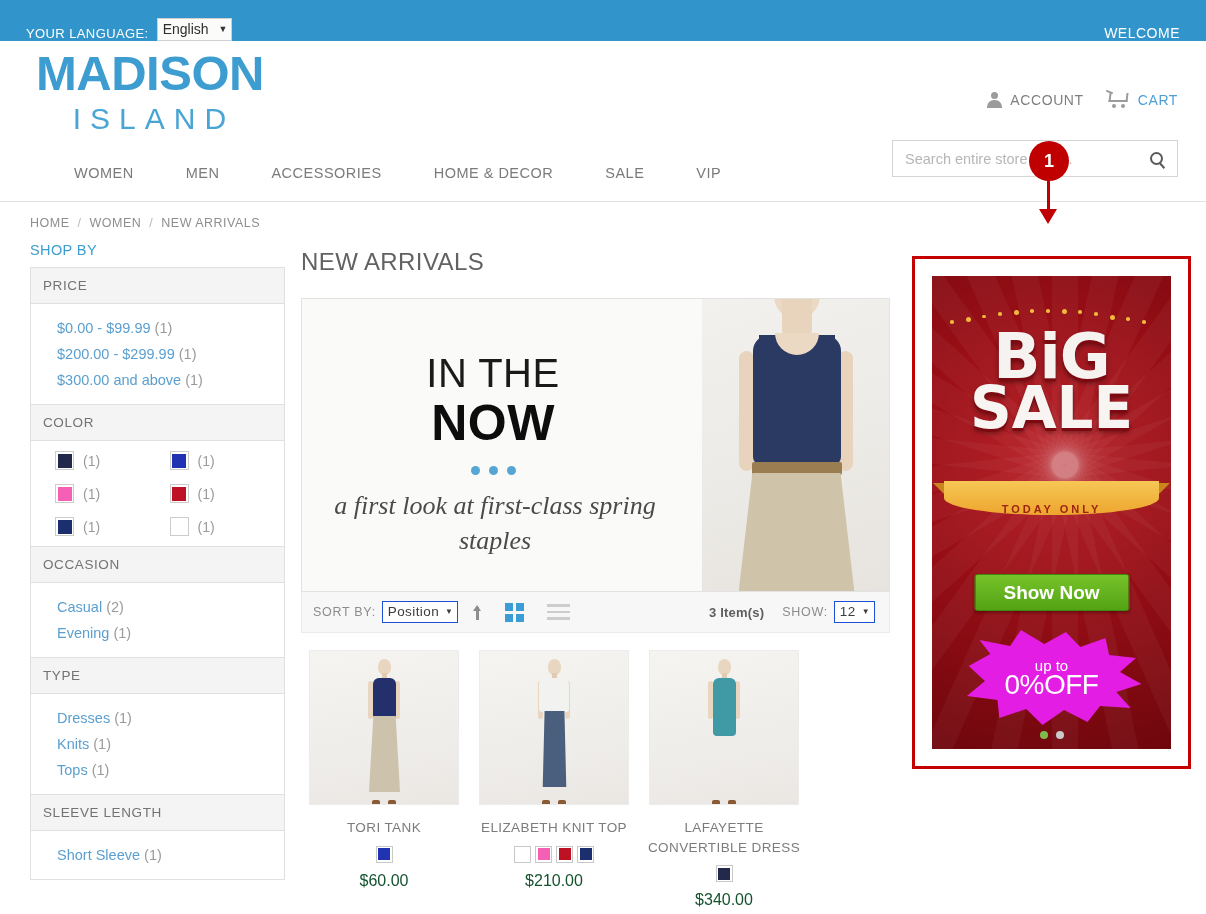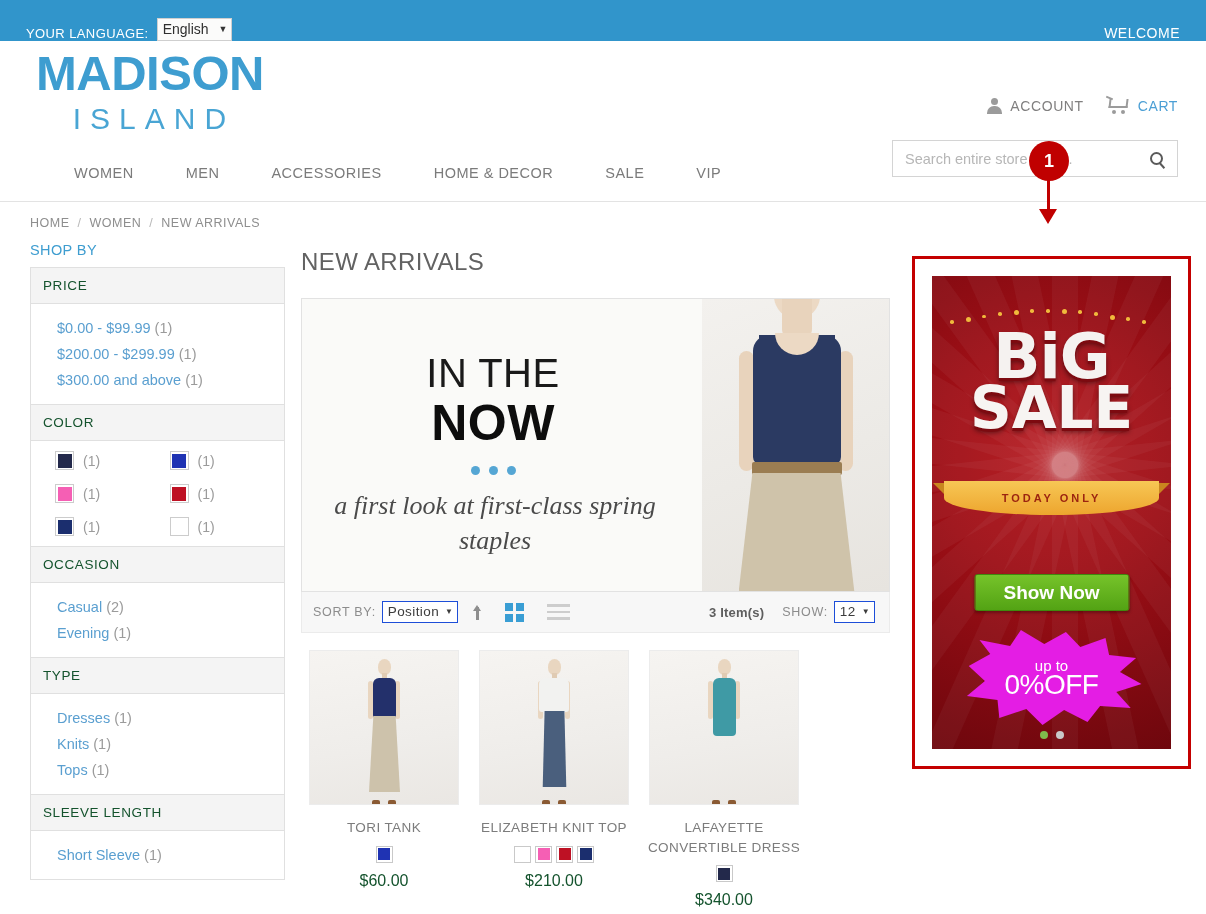--- a/index.html
+++ b/index.html
@@ -64,21 +64,21 @@
   .logo-sub {
     font-size: 30px;
     color: #49a5d4;
     letter-spacing: 9px;
     text-align: center;
     margin-top: 6px;
     padding-left: 8px;
   }
   .header-links {
     position: absolute;
-    right: 28px; top: 56px;
+    right: 28px; top: 50px;
     display: flex;
     align-items: center;
     gap: 22px;
   }
   .hlink {
     display: flex;
     align-items: center;
     gap: 8px;
     font-size: 14px;
     letter-spacing: .6px;
@@ -211,21 +211,21 @@
   }
   .filter-block {
     border: 1px solid #e0e0e0;
     border-bottom: none;
   }
   .filter-block:last-child { border-bottom: 1px solid #e0e0e0; }
   .filter-head {
     background: #f4f4f4;
     border-bottom: 1px solid #e0e0e0;
     font-size: 13.5px;
-    color: #14532d;
+    color: #737373;
     letter-spacing: .6px;
     padding: 10px 0 10px 12px;
   }
   .filter-body { padding: 11px 0 11px 0; }
   .filter-item {
     font-size: 14.5px;
     padding: 5px 0 5px 26px;
     cursor: pointer;
     white-space: nowrap;
   }
@@ -549,21 +549,21 @@
     text-shadow: 0 3px 0 #7d0a10, 0 4px 5px rgba(0,0,0,.45);
     font-family: "DejaVu Sans", sans-serif;
     margin-top: -4px;
   }
   .ribbon {
     position: absolute;
     left: 12px; right: 12px; top: 205px;
     height: 34px;
     background: linear-gradient(#f7c755,#eda52e);
     border-radius: 0 0 58% 58%;
-    display: flex; align-items: center; justify-content: center;
+    display: flex; align-items: flex-end; justify-content: center;
   }
   .ribbon span {
     font-size: 11px;
     font-weight: bold;
     color: #9c2410;
     letter-spacing: 3px;
   }
   .ribbon::before, .ribbon::after {
     content: ""; position: absolute; top: 2px;
     border-style: solid;

